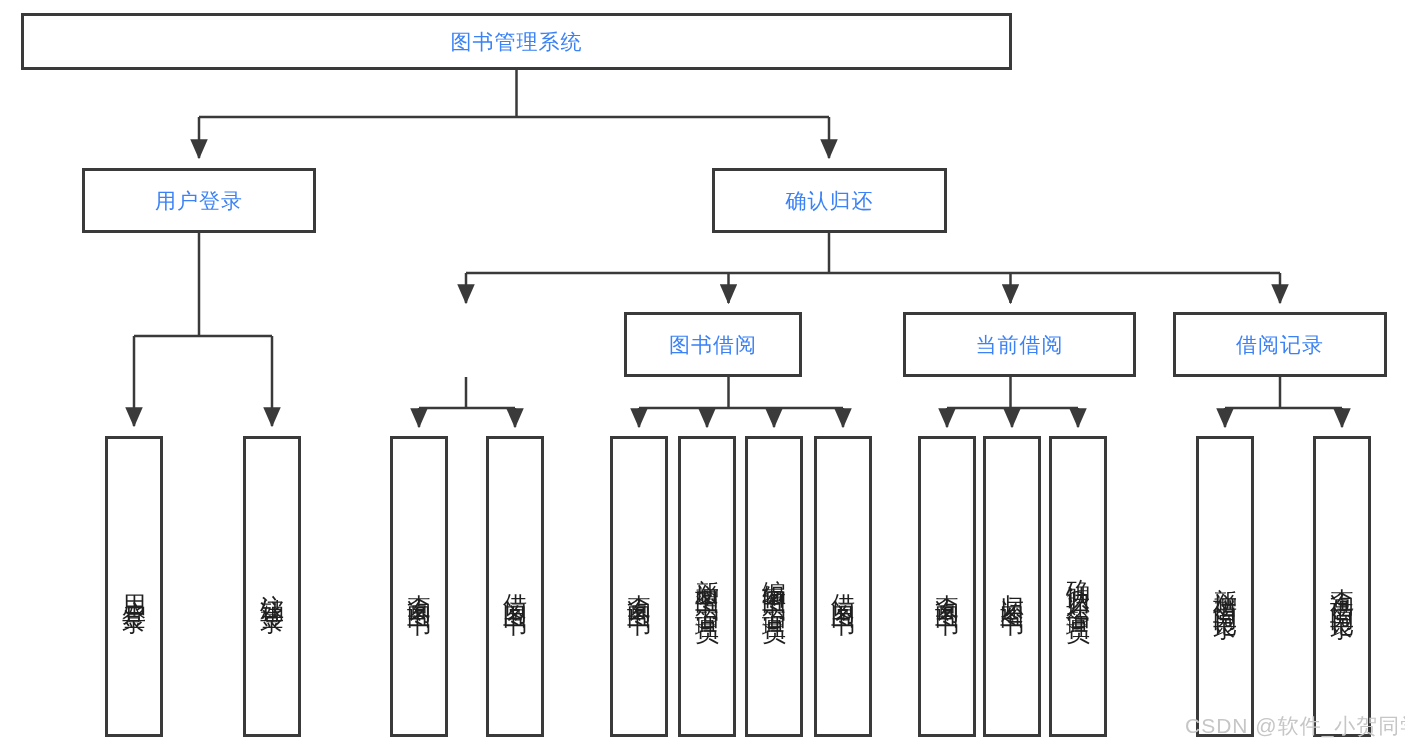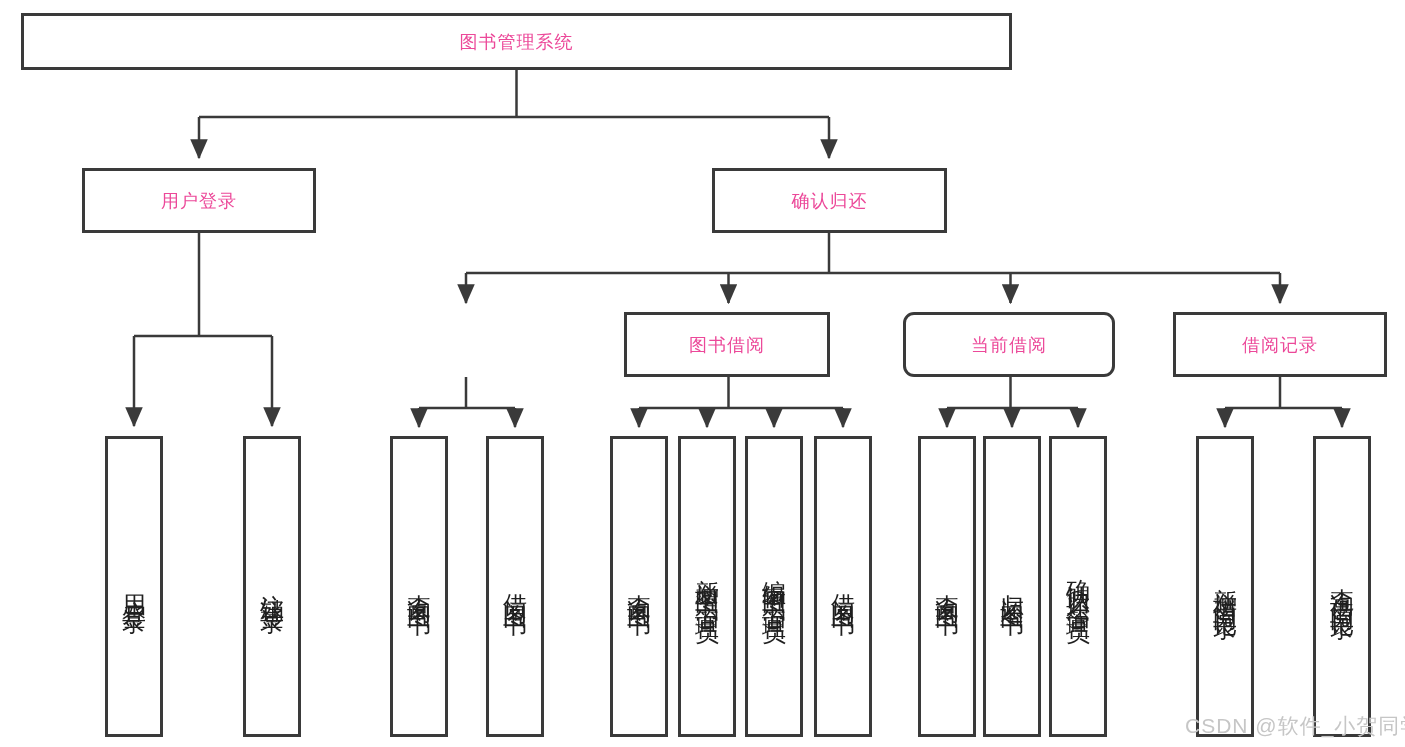--- a/index.html
+++ b/index.html
@@ -10,22 +10,22 @@
     font-family:"Liberation Sans","DejaVu Sans",sans-serif;
     overflow:hidden;
   }
   .connectors{position:absolute;left:0;top:0;width:1405px;height:747px;pointer-events:none;}
   .node{
     position:absolute;
     box-sizing:border-box;
     border:3px solid #3a3a3a;
     background:#ffffff;
     display:flex;align-items:center;justify-content:center;
-    color:#ec4899;
-    font-size:18px;
+    color:#3b82f6;
+    font-size:21px;
     letter-spacing:1px;
     z-index:2;
   }
   .leaf{
     position:absolute;
     top:436px;height:301px;width:58px;
     box-sizing:border-box;
     border:3px solid #3a3a3a;
     background:#ffffff;
     display:flex;align-items:center;justify-content:center;
@@ -103,22 +103,22 @@
       <line x1="1225" y1="408" x2="1225" y2="427" marker-end="url(#ah)"></line>
       <line x1="1342" y1="408" x2="1342" y2="427" marker-end="url(#ah)"></line>
     </g>
   </svg>
 
   <div class="node" style="left:21px;top:13px;width:991px;height:57px;">图书管理系统</div>
 
   <div class="node" style="left:82px;top:168px;width:234px;height:65px;">用户登录</div>
   <div class="node" style="left:712px;top:168px;width:235px;height:65px;">确认归还</div>
 
-  <div class="node" style="left:624px;top:312px;width:206px;height:65px;">图书借阅</div>
-  <div class="node" style="left:903px;top:312px;width:212px;height:65px;border-radius:11px;">当前借阅</div>
+  <div class="node" style="left:624px;top:312px;width:178px;height:65px;">图书借阅</div>
+  <div class="node" style="left:903px;top:312px;width:233px;height:65px;">当前借阅</div>
   <div class="node" style="left:1173px;top:312px;width:214px;height:65px;">借阅记录</div>
 
   <div class="leaf" style="left:105px;">
     <span>用户登录</span>
   </div>
   <div class="leaf" style="left:243px;">
     <span>注销登录</span>
   </div>
 
   <div class="leaf" style="left:390px;">

